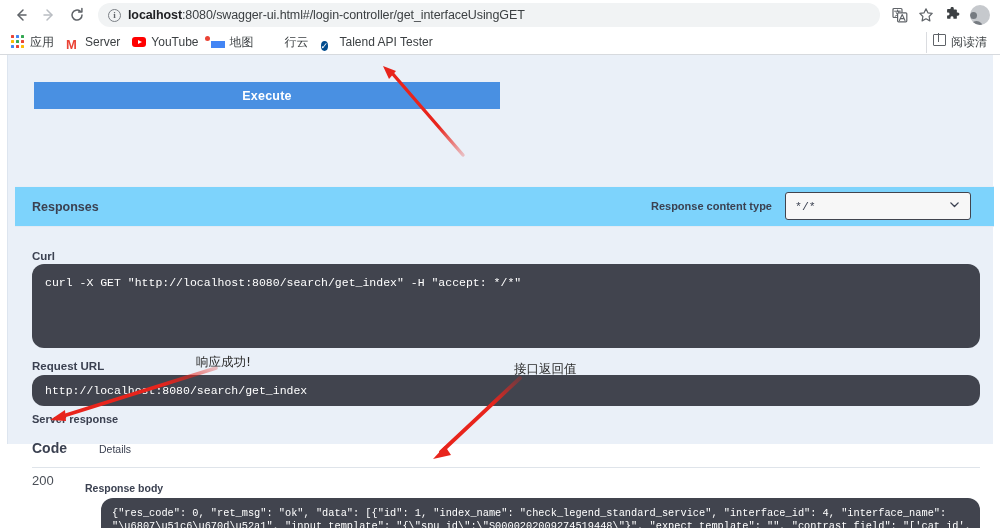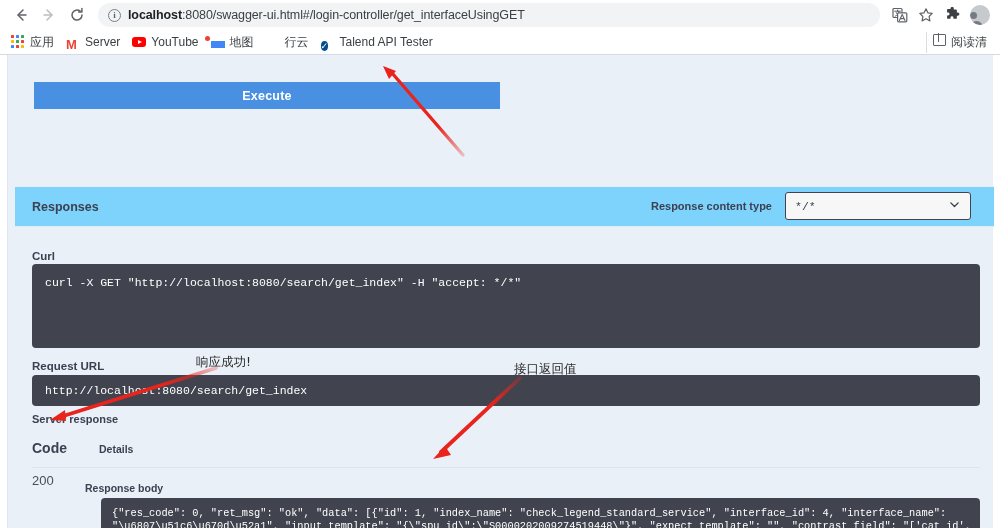--- a/index.html
+++ b/index.html
@@ -110,21 +110,21 @@
     position: relative; }
   .rl-ic:after { content: ""; position: absolute; left: 4px; top: -1.4px;
     width: 1.4px; height: 9px; background: #5f6368; }
 
   
   #page {
     position: absolute; top: 55px; left: 0; width: 1000px; height: 473px;
     background: #ffffff;
   }
   #page-inner {
-    position: absolute; top: 0; left: 7px; width: 986px; height: 473px;
+    position: absolute; top: 0; left: 7px; width: 986px; height: 389px;
     background: #eaf0f8;
     border-left: 1px solid #dde5ef;
   }
 
   
   #exec-row {
     position: absolute; top: 27px; left: 26px; width: 940px; height: 27px;
     display: flex;
   }
   #execute-button {
@@ -163,21 +163,21 @@
     font-size: 11.5px; color: #3b4151; cursor: pointer;
     font-family: "Liberation Mono", monospace;
   }
   #content-type-chevron { margin-left: auto; }
 
   
   .sec-label {
     position: absolute; font-size: 11.5px; font-weight: bold; color: #3b4151;
   }
   .code-block {
-    position: absolute; background: #41444e; border-radius: 4px;
+    position: absolute; background: #41444e; border-radius: 12px;
     color: #ffffff; font-family: "Liberation Mono", monospace;
     padding: 11px 13px; overflow: hidden;
   }
   .code-block .line { font-size: 11.5px; line-height: 15px; white-space: pre; }
 
   #curl-label { left: 24px; top: 195px; }
   #curl-block { left: 24px; top: 209px; width: 948px; height: 84px; }
 
   #request-url-label { left: 24px; top: 305px; }
   #request-url-block { left: 24px; top: 320px; width: 948px; height: 31px;
@@ -185,21 +185,21 @@
 
   #server-response-label { left: 24px; top: 358px; font-size: 11px; }
 
   
   #code-col-header {
     position: absolute; left: 24px; top: 385px;
     font-size: 14px; font-weight: bold; color: #3b4151;
   }
   #details-col-header {
     position: absolute; left: 91px; top: 388px;
-    font-size: 10.5px; font-weight: bold; color: #3b4151;
+    font-size: 10.5px; font-weight: normal; color: #3b4151;
   }
   #table-divider {
     position: absolute; left: 24px; top: 412px; width: 948px; height: 1px;
     background: #dfe4ea;
   }
   #status-code {
     position: absolute; left: 24px; top: 418px;
     font-size: 13px; color: #4a4f57;
   }
   #response-body-label {

